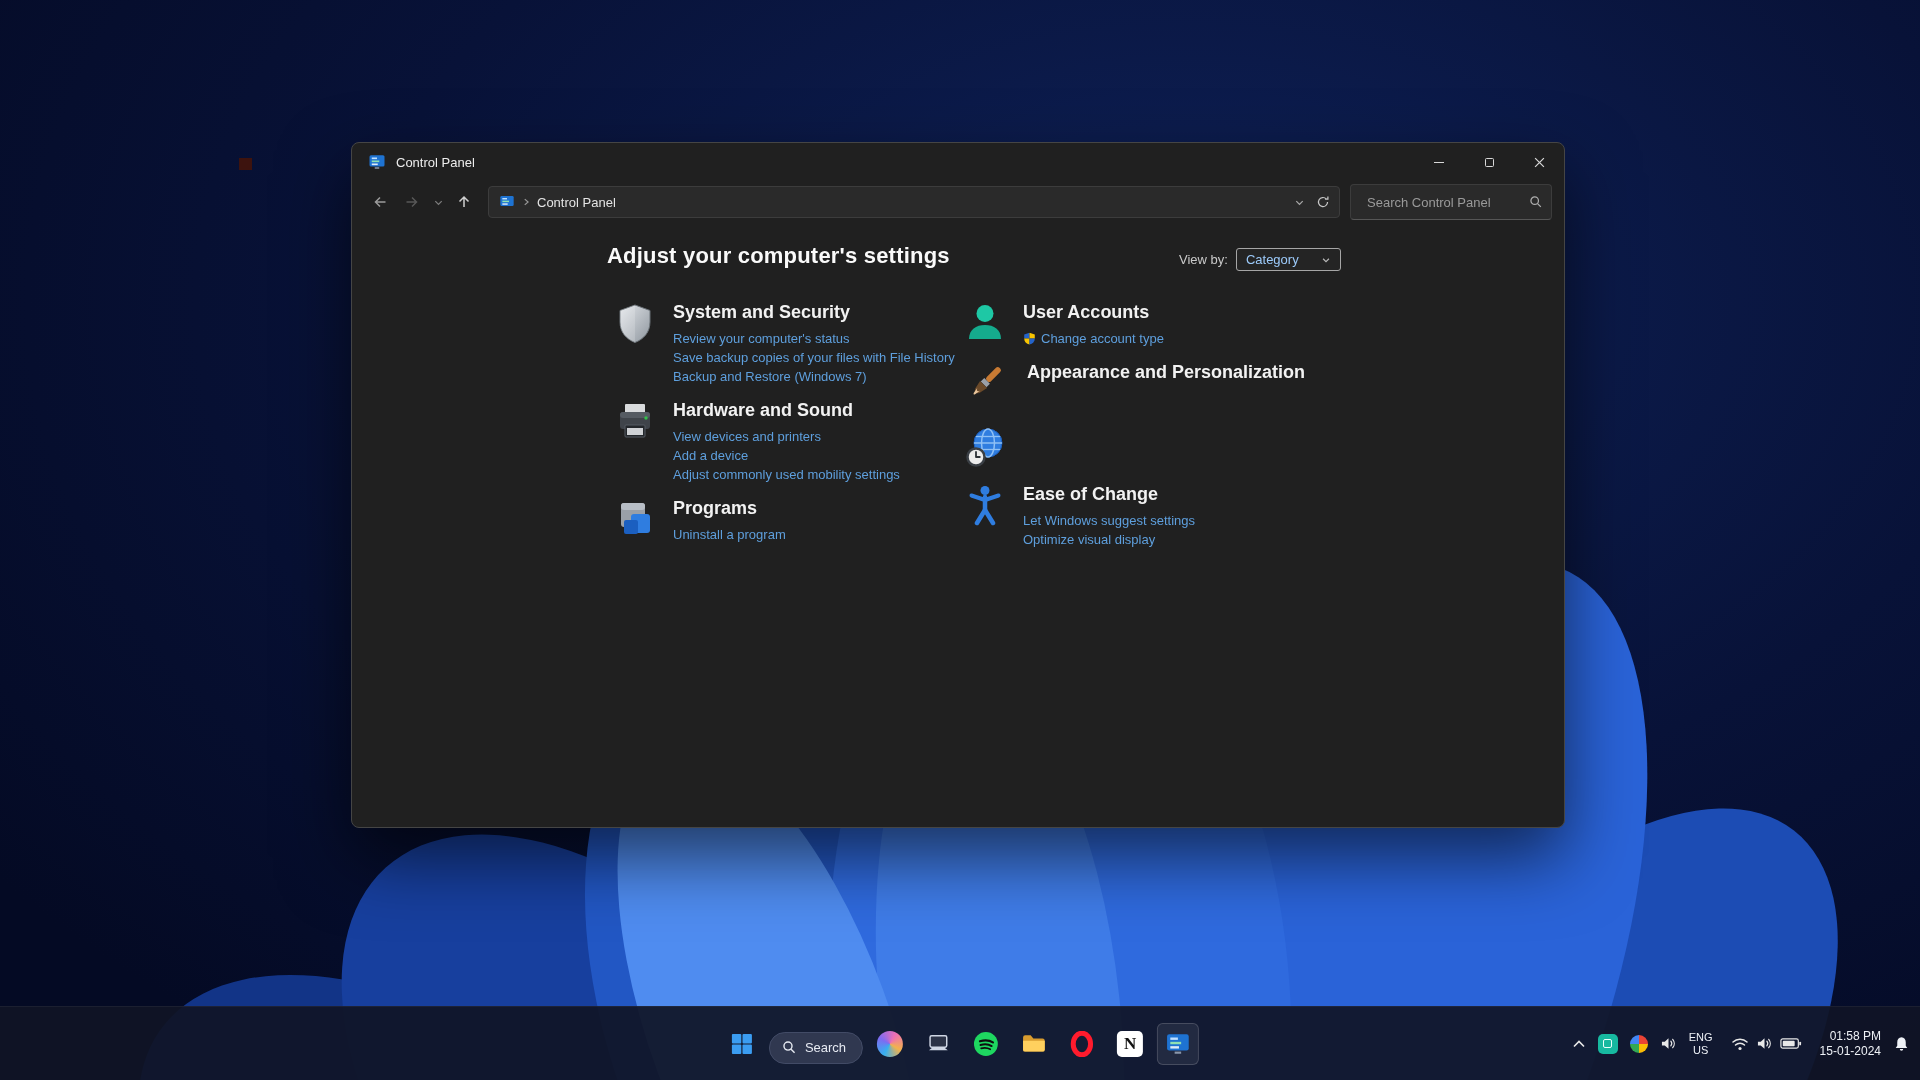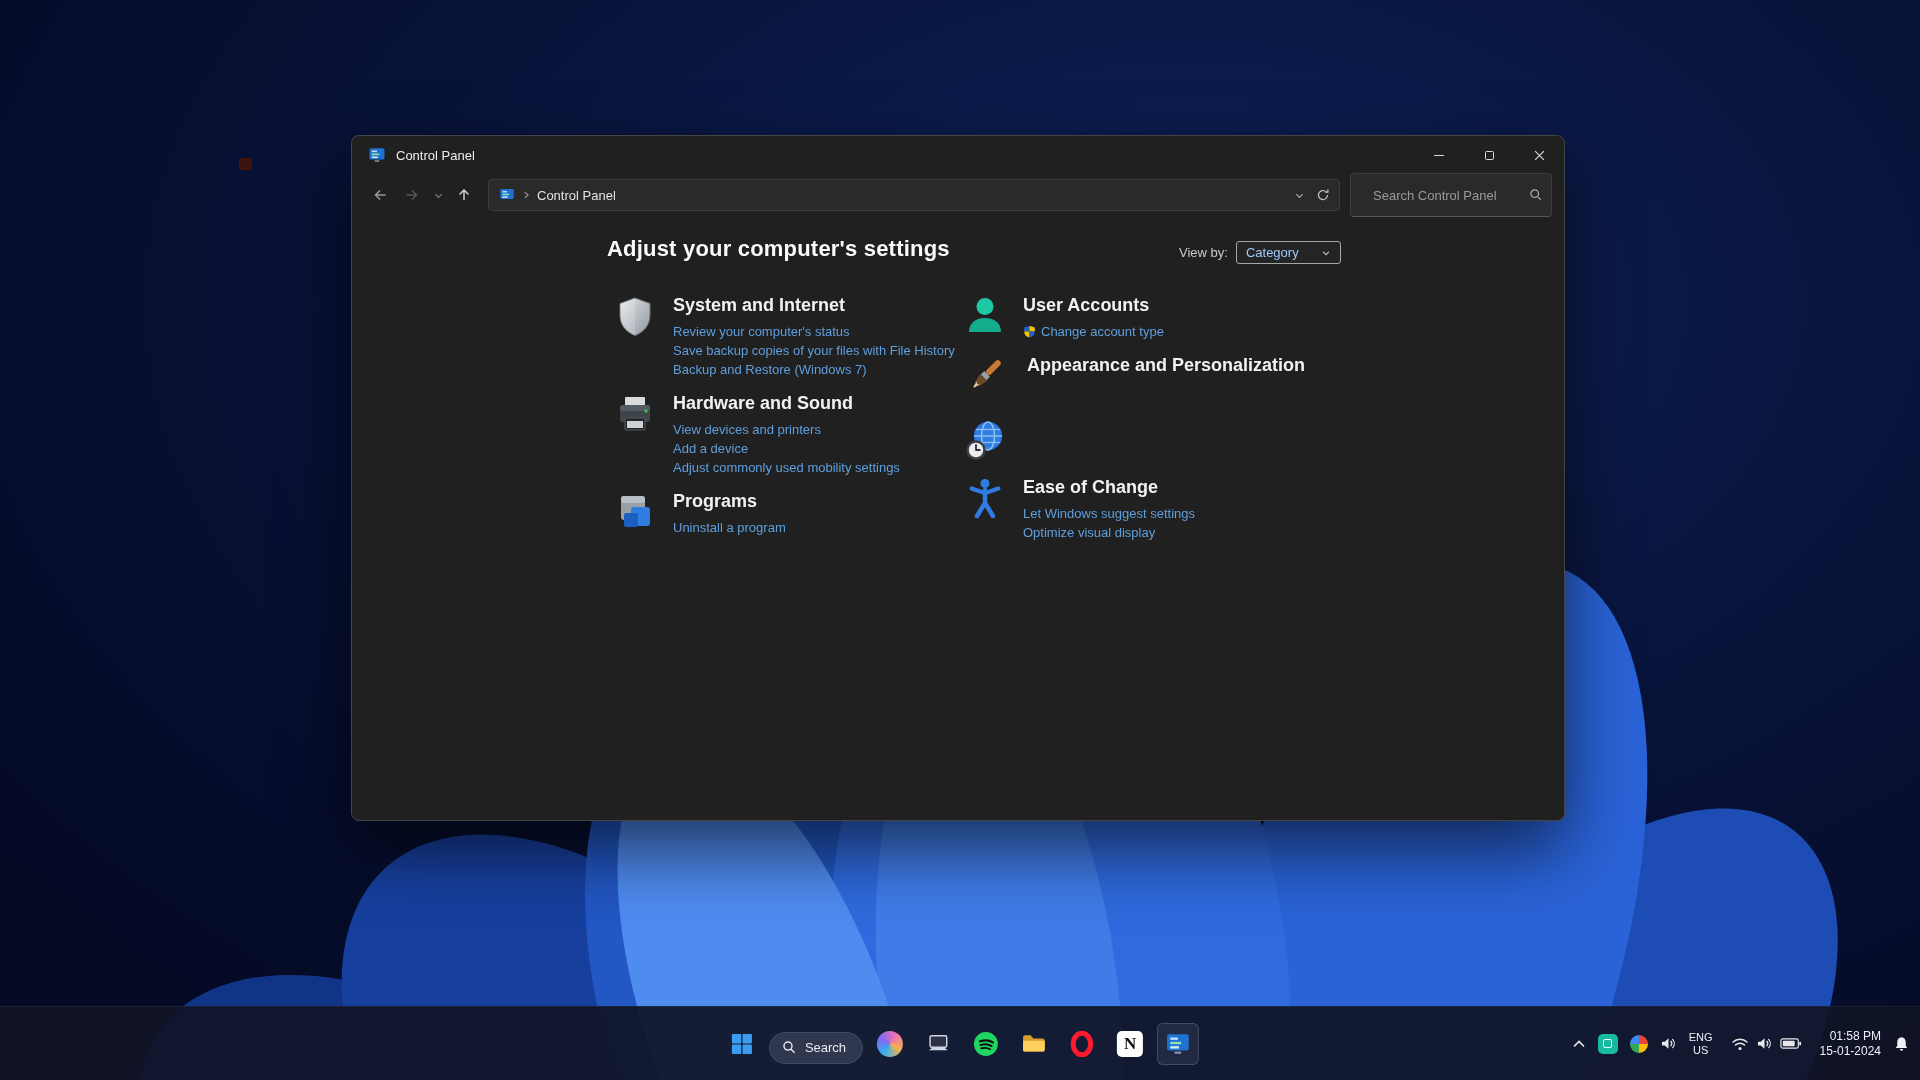--- a/index.html
+++ b/index.html
@@ -7,21 +7,21 @@
               font-family:"Liberation Sans", sans-serif; cursor:default; }
   #stage { position:relative; width:1920px; height:1080px; overflow:hidden; }
 
   
   .wallpaper { position:absolute; inset:0;
     background: radial-gradient(1500px 950px at 62% 28%, #0e2158 0%, #081238 55%, #040a24 100%); }
   .bloom { position:absolute; left:0; top:0; }
   .artifact { position:absolute; left:239px; top:158px; width:13px; height:12px; background:#3d130e; }
 
   
-  .cp-window { position:absolute; left:351px; top:135px; width:1214px; height:686px;
+  .cp-window { position:absolute; left:351px; top:142px; width:1214px; height:686px;
     background:#202020; border:1px solid #454545; border-radius:8px;
     box-shadow:0 30px 70px rgba(0,0,0,.6); color:#e8e8e8; }
 
   .titlebar { display:flex; align-items:center; height:38px; padding-left:16px; }
   .app-ic { width:18px; height:18px; margin-right:10px; display:flex; }
   .tb-title { font-size:13px; color:#ededed; }
   .win-controls { margin-left:auto; display:flex; height:38px; }
   .win-btn { width:50px; height:38px; display:flex; align-items:center; justify-content:center;
     background:none; border:none; }
   .win-btn.close { border-top-right-radius:7px; }
@@ -30,23 +30,23 @@
 
   .navbar { display:flex; align-items:center; height:42px; padding:0 12px 0 12px; }
   .nav-btn { width:32px; height:30px; display:flex; align-items:center; justify-content:center;
     background:none; border:none; border-radius:4px; flex:none; }
   .nav-btn.small { width:20px; }
   .addressbar { flex:1; height:32px; background:#2a2a2a; border:1px solid #3c3c3c; border-radius:4px;
     display:flex; align-items:center; padding:0 6px 0 10px; margin:0 10px 0 8px; min-width:0; }
   .crumb-ic { width:16px; height:16px; display:flex; margin-right:6px; }
   .crumb-text { font-size:13px; color:#e4e4e4; margin-left:6px; }
   .addr-right { margin-left:auto; display:flex; align-items:center; gap:4px; }
-  .searchbox { width:202px; height:44px; background:#2a2a2a; border:1px solid #3c3c3c;
+  .searchbox { width:202px; height:36px; background:#2a2a2a; border:1px solid #3c3c3c;
     border-bottom:1px solid #565656; border-radius:4px; display:flex; align-items:center;
-    padding:0 8px 0 22px; flex:none; }
+    padding:0 8px 0 16px; flex:none; }
   .searchbox input { flex:1; min-width:0; background:transparent; border:none; outline:none;
     color:#dcdcdc; font-size:13px; font-family:"Liberation Sans", sans-serif; }
   .searchbox input::placeholder { color:#9a9a9a; }
 
   .content { position:relative; height:604px; }
   .heading { position:absolute; left:255px; top:20px; font-size:22px; font-weight:700;
     color:#fafafa; letter-spacing:.2px; }
   .viewby { position:absolute; left:827px; top:25px; display:flex; align-items:center; gap:8px; }
   .viewby-label { font-size:13px; color:#c9c9c9; }
   .viewby-btn { display:flex; align-items:center; gap:22px; border:1px solid #a6a6a6;
@@ -222,21 +222,21 @@
                   <linearGradient id="shg" x1="0" y1="0" x2="1" y2="1">
                 <stop offset="0" stop-color="#e3e6ea"></stop>
                     <stop offset="1" stop-color="#8f979f"></stop>
                   </linearGradient>
                 </defs>
               <path d="M22 4 L37 9.5 V21 C37 31 31 38 22 41.5 C13 38 7 31 7 21 V9.5 Z" fill="url(#shg)" stroke="#6b7278"></path>
               <path d="M22 4 V41.5 C13 38 7 31 7 21 V9.5 Z" fill="rgba(255,255,255,0.18)"></path>
             </svg>
           </span>
           <div class="cat-text">
-            <a class="cat-title">System and Internet</a>
+            <a class="cat-title">System and Security</a>
             <a class="cat-link">Review your computer's status</a>
             <a class="cat-link">Save backup copies of your files with File History</a>
             <a class="cat-link">Backup and Restore (Windows 7)</a>
           </div>
         </div>
 
 
         <div class="cat-item">
           <span class="cat-icon">
             <svg viewBox="0 0 44 44" width="44" height="44">

